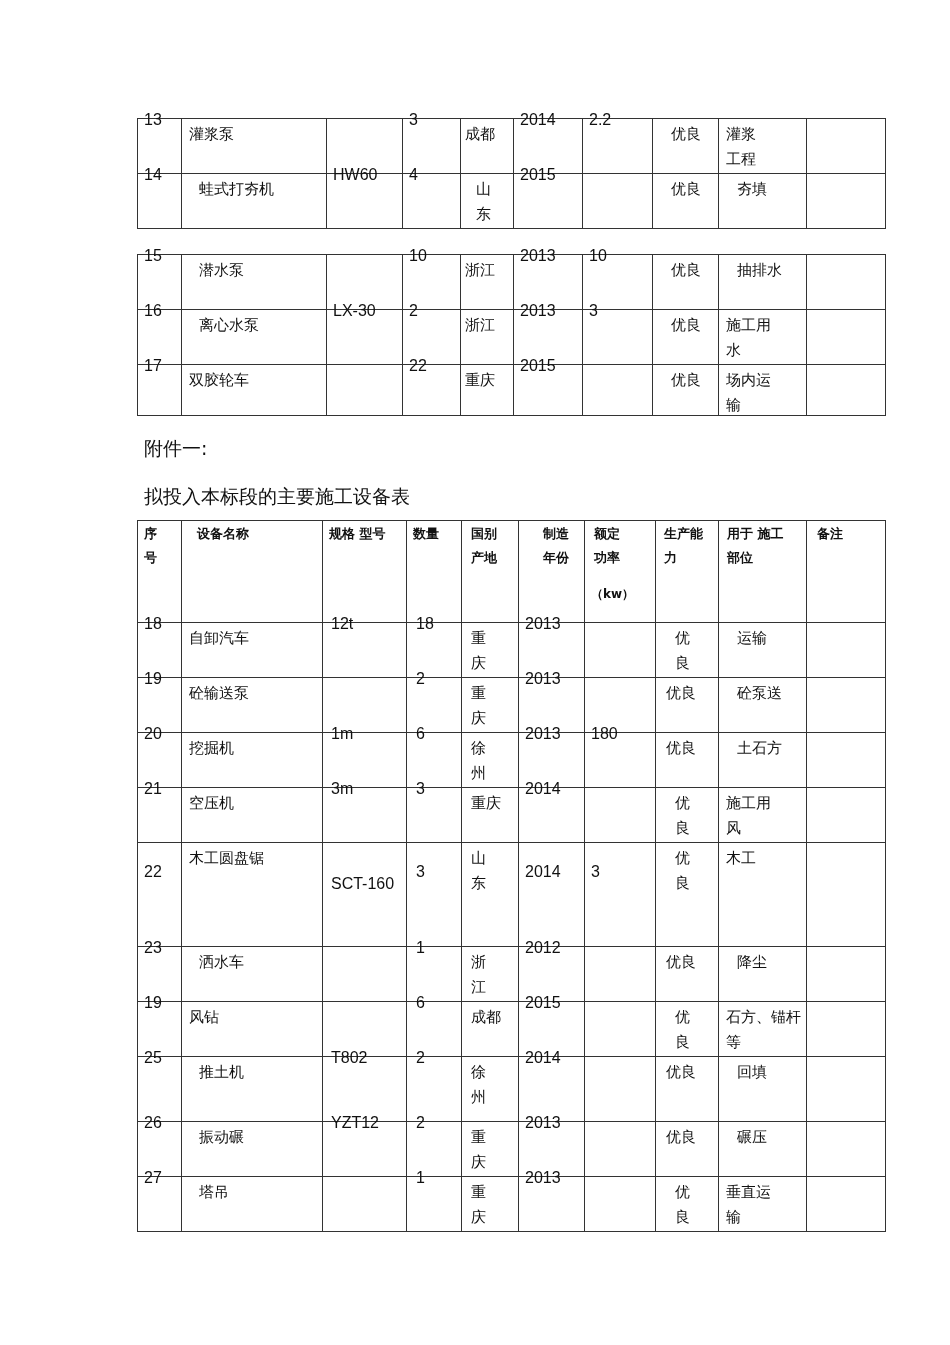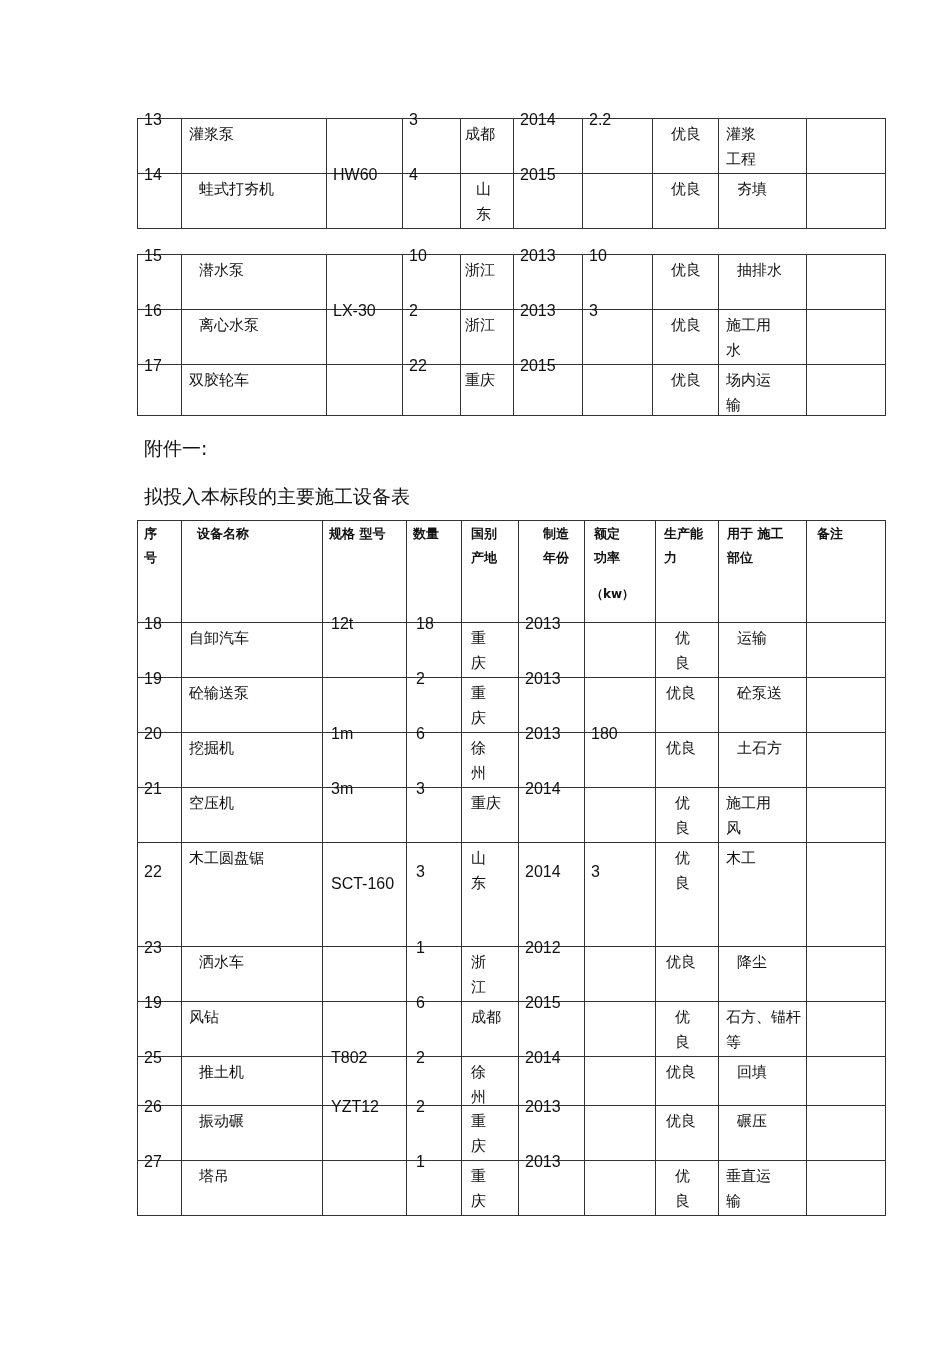--- a/index.html
+++ b/index.html
@@ -741,21 +741,21 @@
           <div class="cell">
             <span class="top" style="width:76px">石方、锚杆等</span>
           </div>
         </td>
       <td>
           <div class="cell">
             <span class="top"></span>
           </div>
         </td>
     </tr>
-    <tr style="height:49px">
+    <tr style="height:65px">
       <td>
           <div class="cell">
             <span class="mid num">25</span>
           </div>
         </td>
       <td>
           <div class="cell">
             <span class="top ind">推土机</span>
           </div>
         </td>

